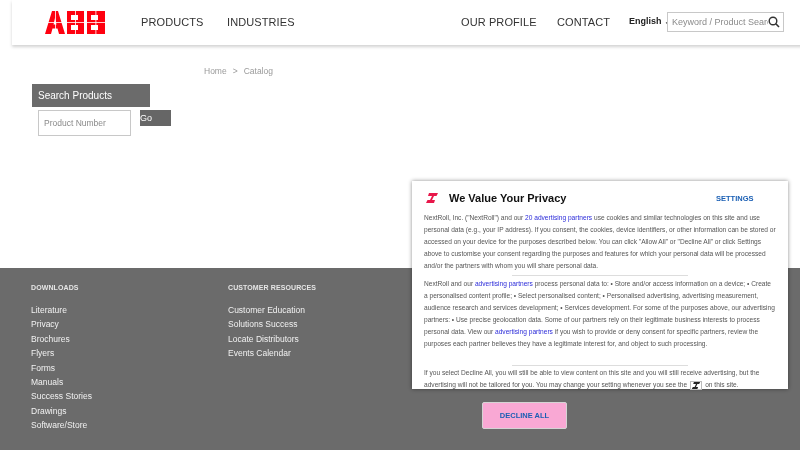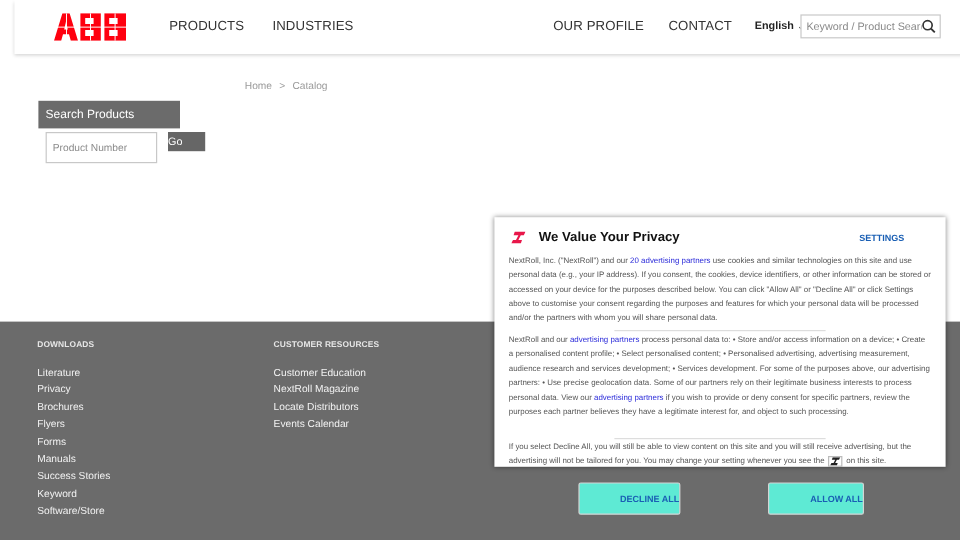--- a/index.html
+++ b/index.html
@@ -35,21 +35,21 @@
 
   
   .dialog { position: absolute; left: 412px; top: 181px; width: 376px; height: 208px; background: #fff; box-shadow: 0 0 4px rgba(0,0,0,0.45); z-index: 5; padding: 16px 11px; }
   .dlg-icon { position: absolute; left: 14px; top: 12px; width: 12px; height: 10px; }
   .dlg-title { position: absolute; left: 37px; top: 11px; font-size: 11px; font-weight: bold; color: #111; }
   .dlg-settings { position: absolute; left: 304px; top: 13px; font-size: 7.5px; font-weight: bold; color: #1a5fb4; cursor: pointer; }
   .dlg-p { position: absolute; left: 12px; width: 352px; font-size: 6.6px; line-height: 12px; color: #555; }
   .dlg-p a { color: #2b2bd9; text-decoration: none; cursor: pointer; }
   .dlg-rule { position: absolute; left: 100px; width: 176px; height: 1px; background: #ddd; }
   .inline-icon { display: inline-block; width: 12px; height: 9px; border: 1px solid #bbb; vertical-align: middle; margin: 0 3px; position: relative; }
-  .dlg-btn { position: absolute; top: 221px; width: 85px; height: 27px; border: 1px solid #d4d4d4; border-radius: 2px; background: #5eead4; font-size: 7.5px; font-weight: bold; color: #1a5fb4; text-align: right; line-height: 26px; cursor: pointer; font-family: "Liberation Sans", sans-serif; }
+  .dlg-btn { position: absolute; top: 221px; width: 85px; height: 27px; border: 1px solid #d4d4d4; border-radius: 2px; background: #f9a8d4; font-size: 7.5px; font-weight: bold; color: #1a5fb4; text-align: center; line-height: 26px; cursor: pointer; font-family: "Liberation Sans", sans-serif; }
 </style>
 </head>
 <body>
 
 <div class="header">
   <div class="logo">
     <svg width="60" height="23" viewBox="0 0 60 23">
       <g fill="#ff000f">
         <polygon points="0,23 7,0 13,0 20,23 14,23 12.5,17.5 7.5,17.5 6,23"></polygon>
         <rect x="22" y="0" width="17" height="23" rx="0"></rect>
@@ -98,27 +98,27 @@
 <div class="footer">
   <div class="f-col" style="left:31px">
     <h4>DOWNLOADS</h4>
     <a>Literature</a>
     <a>Privacy</a>
     <a>Brochures</a>
     <a>Flyers</a>
     <a>Forms</a>
     <a>Manuals</a>
     <a>Success Stories</a>
-    <a>Keyword</a>
+    <a>Drawings</a>
     <a>Software/Store</a>
   </div>
   <div class="f-col" style="left:228px">
     <h4>CUSTOMER RESOURCES</h4>
     <a>Customer Education</a>
-    <a>NextRoll Magazine</a>
+    <a>Solutions Success</a>
     <a>Locate Distributors</a>
     <a>Events Calendar</a>
   </div>
 </div>
 
 <div class="dialog">
   <svg class="dlg-icon" viewBox="0 0 12 10">
     <path d="M3 0 H12 L10.5 3 H8 L6 7 H9 L8 10 H0 L1.5 7 H4 L6 3 H2 Z" fill="#e8174a"></path>
   </svg>
   <div class="dlg-title">We Value Your Privacy</div>
@@ -136,14 +136,13 @@
 
   <div class="dlg-rule" style="top:184px"></div>
 
   <p class="dlg-p" style="top:186px">
     <span>If you select Decline All, you will still be able to view content on this site and you will still receive advertising, but the advertising will not be tailored for you. You may change your setting whenever you see the</span><span class="inline-icon"><svg width="10" height="7" viewBox="0 0 12 10" style="position:absolute;left:0;top:0">
           <path d="M3 0 H12 L10.5 3 H8 L6 7 H9 L8 10 H0 L1.5 7 H4 L6 3 H2 Z" fill="#222"></path>
         </svg></span><span>on this site.</span>
   </p>
 
   <button class="dlg-btn" style="left:70px">DECLINE ALL</button>
-  <button class="dlg-btn" style="left:228px; width:80px">ALLOW ALL</button>
 </div>
 
 </body></html>

